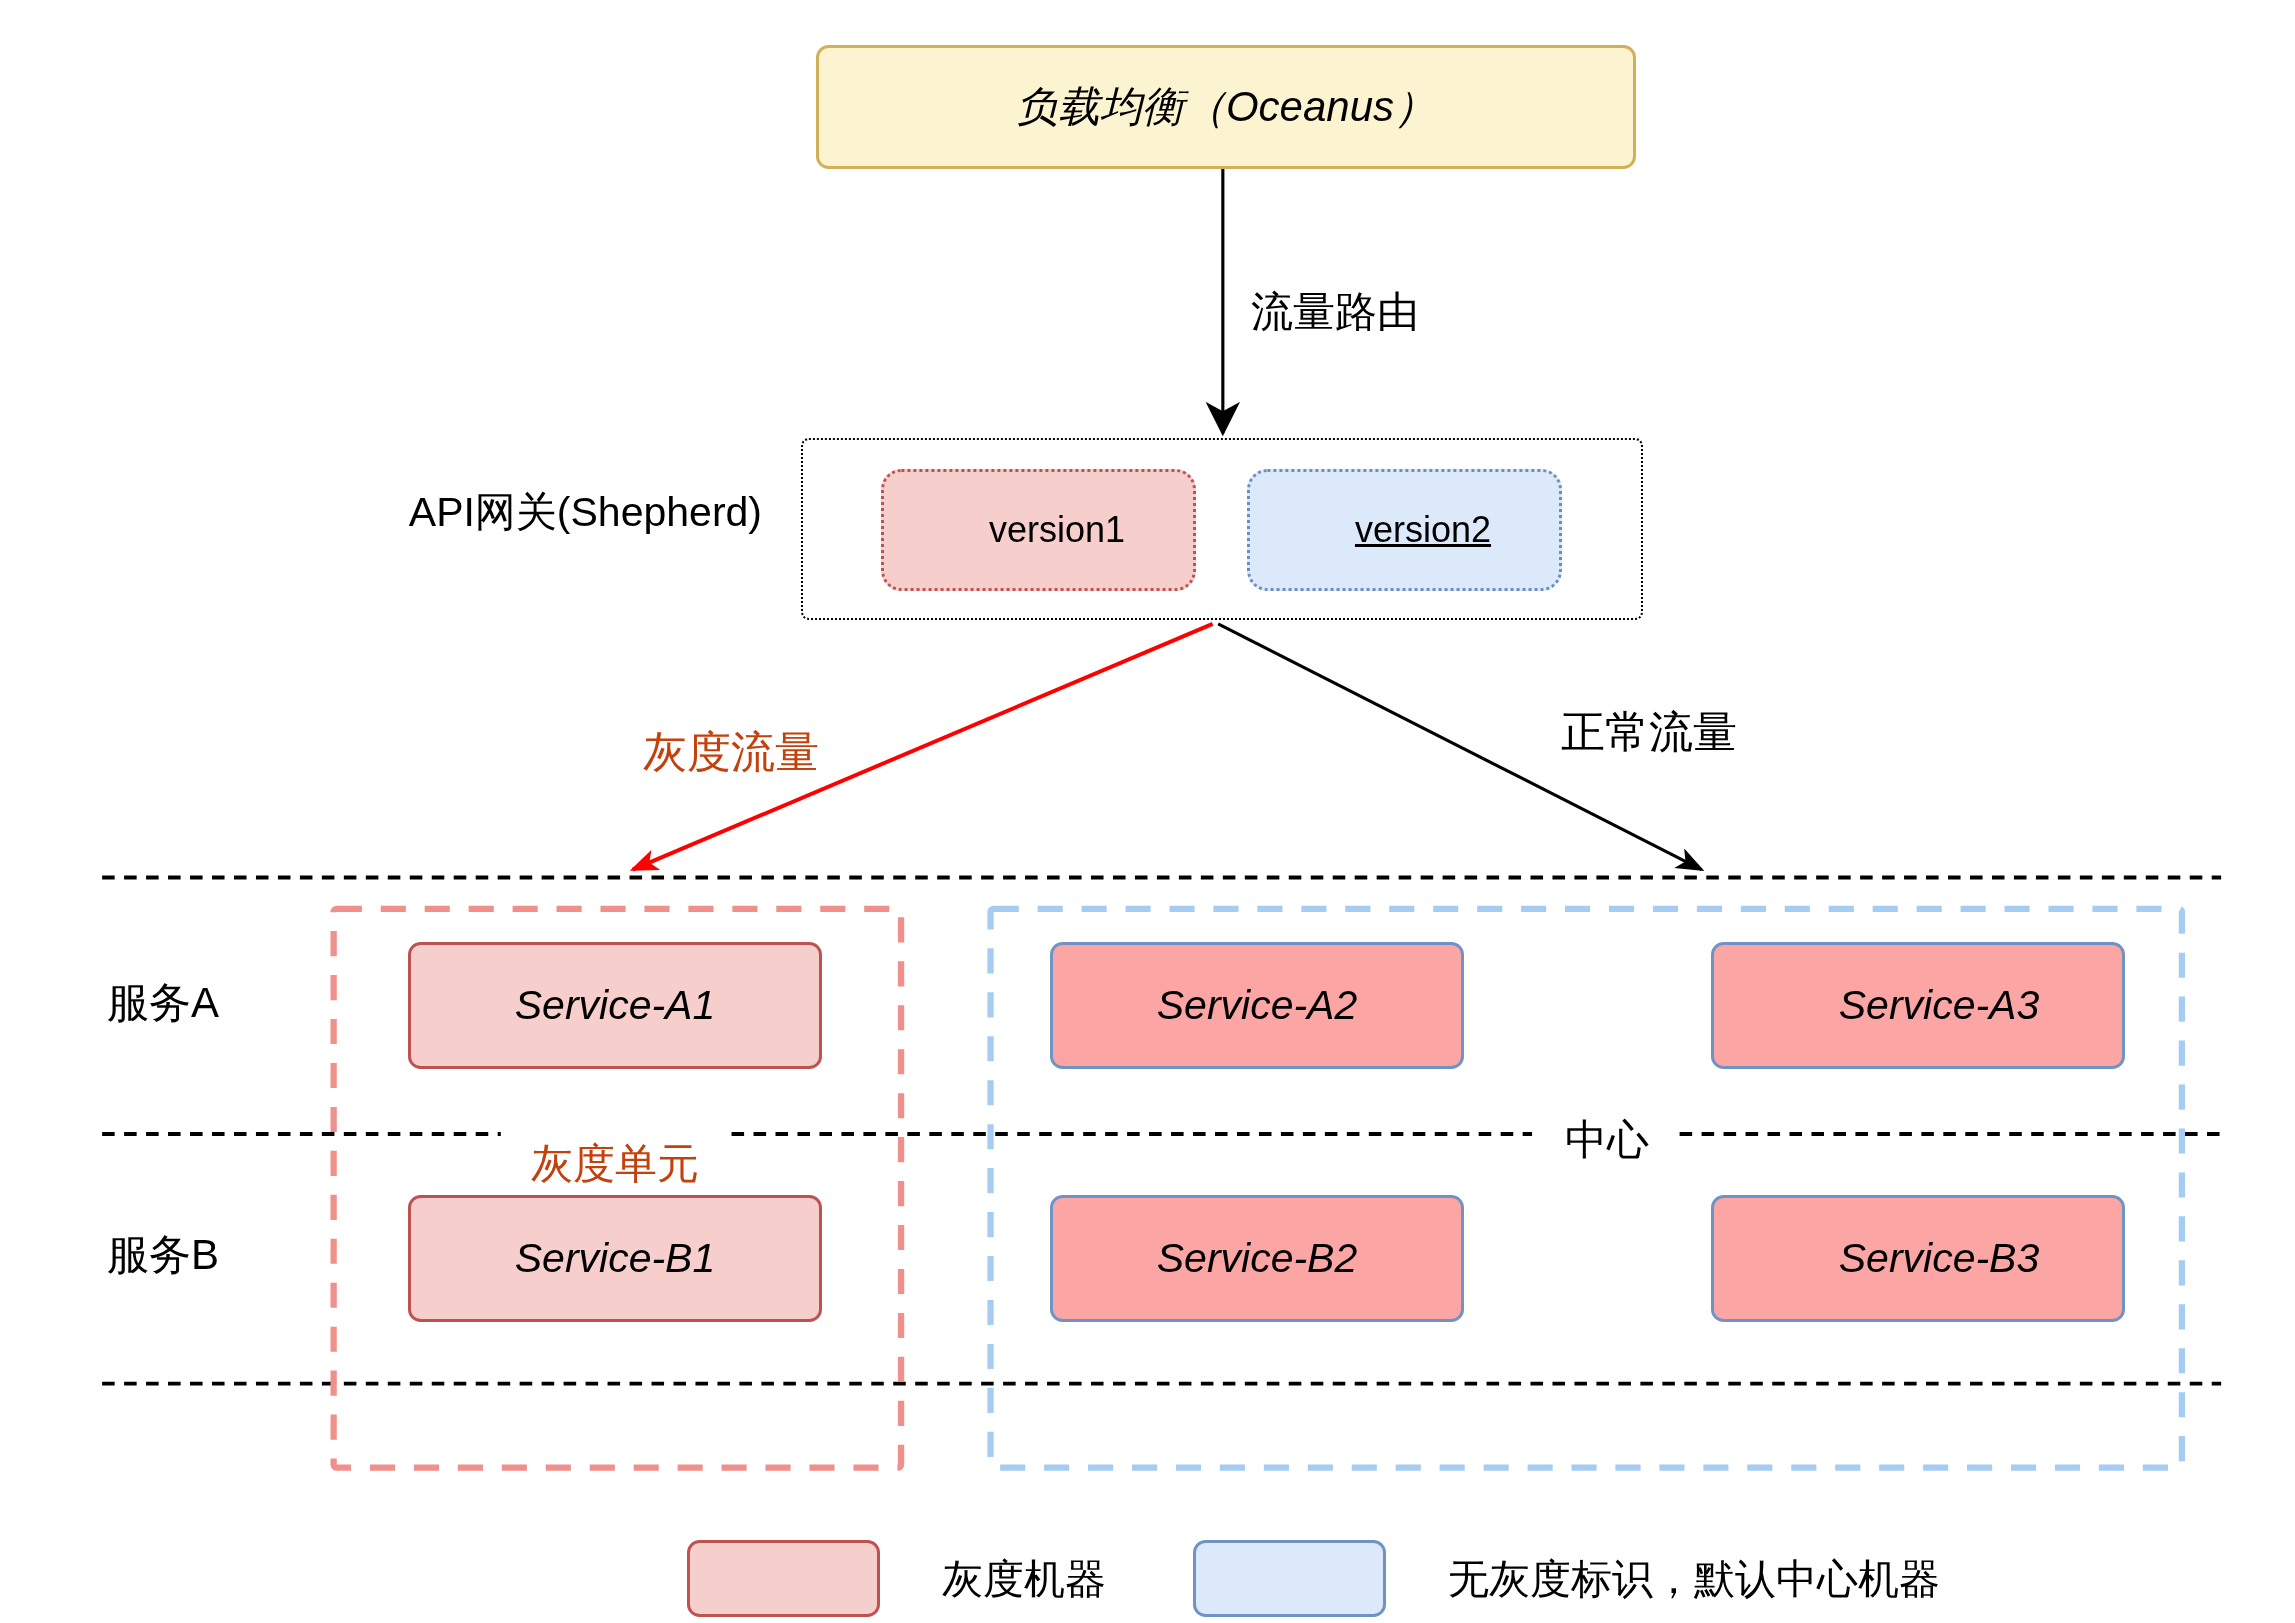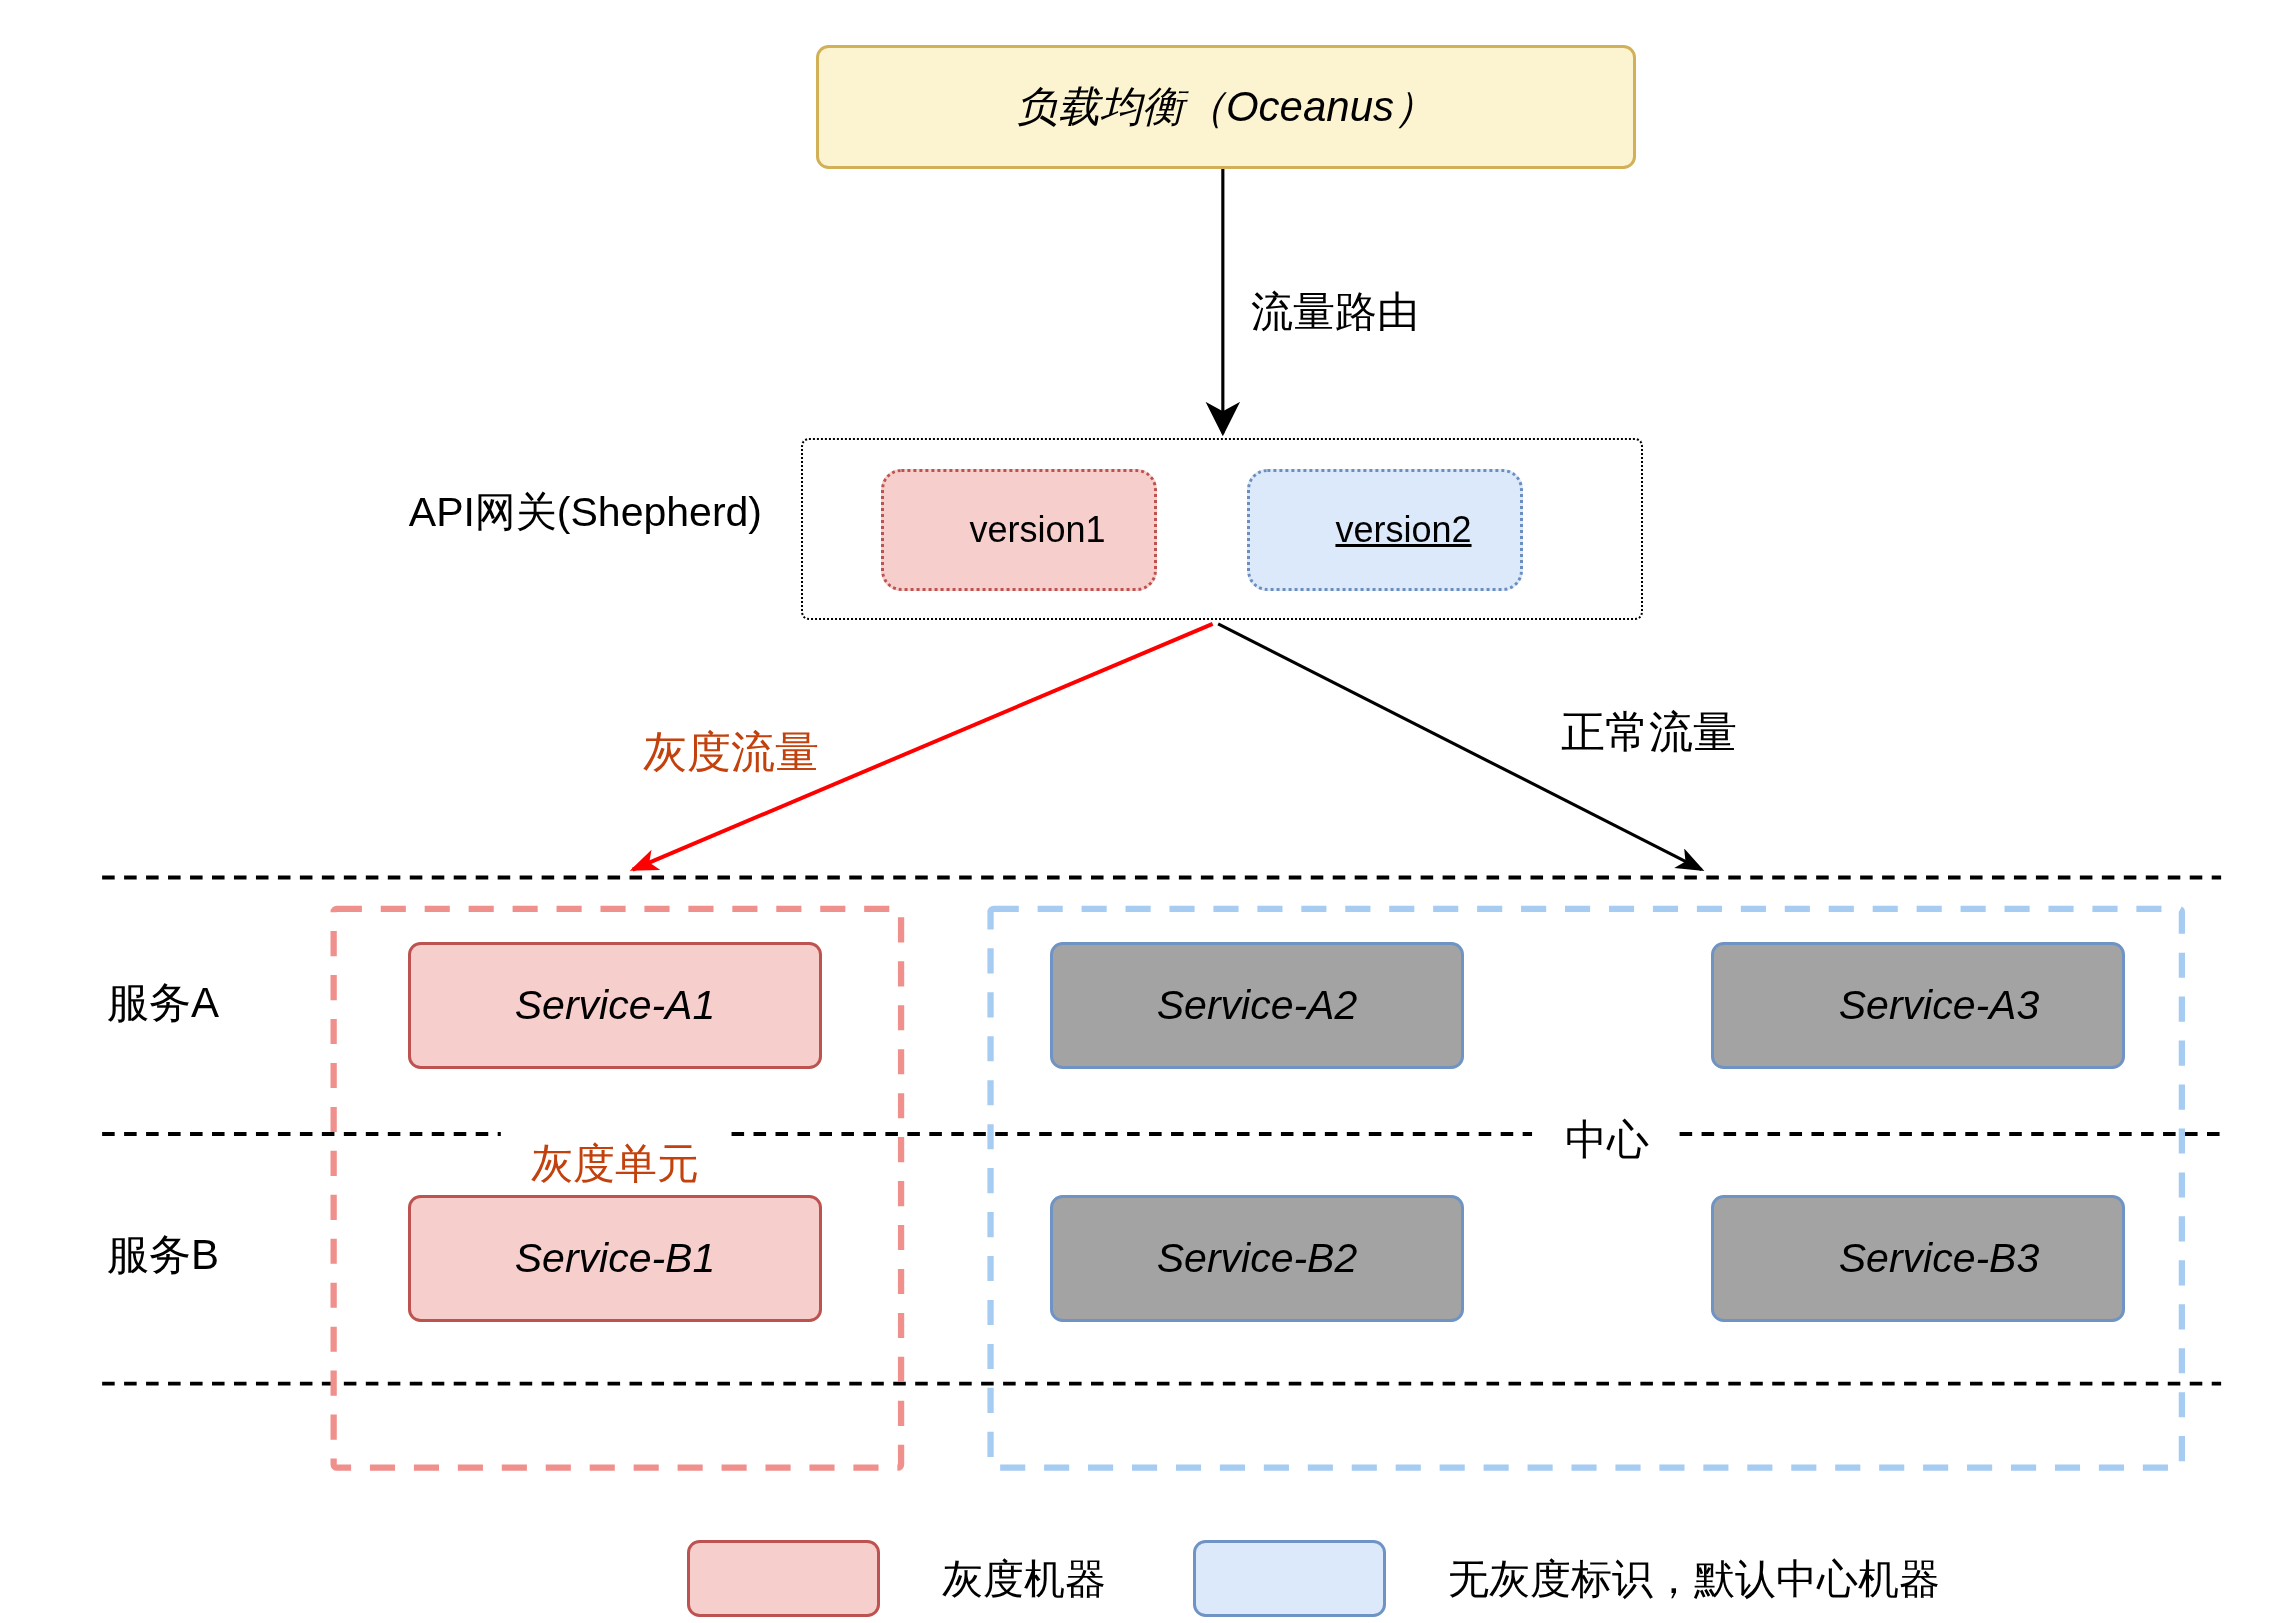--- a/index.html
+++ b/index.html
@@ -23,31 +23,31 @@
     left:816px;top:45px;width:820px;height:124px;
     background:#fcf3d0;border:3.9px solid #d2b057;border-radius:12.6px;
     font-size:42px;
   }
   .gw-box{
     left:801px;top:438px;width:842px;height:182px;
     border:2.4px dotted #000;border-radius:7.9px;
     background:#fff;
   }
   .version-box{
-    position:absolute;top:469px;width:276px;height:122px;
+    position:absolute;top:469px;width:315px;height:122px;
     display:flex;align-items:center;justify-content:center;
     box-sizing:border-box;border-radius:20.4px;font-size:36px;white-space:nowrap;padding-left:37px;
   }
   .v1{left:881px;background:#f6cecc;border:3.1px dotted #bd5350;}
   .v2{left:1247px;background:#dbe9fb;border:3.1px dotted #6c8ebf;text-decoration:underline;}
   .svc{
     width:414px;height:127px;border-radius:12.6px;font-size:41px;
   }
   .svc.pink{background:#f6cecc;border:3.1px solid #bd5350;}
-  .svc.blue{background:#a3a3a3;border:3.1px solid #6f94c4;}
+  .svc.blue{background:#fca5a5;border:3.1px solid #6f94c4;}
   .rowA{top:942px;}
   .rowB{top:1195px;}
   .cA1,.cB1{left:408px;}
   .cA2,.cB2{left:1050px;}
   .cA3,.cB3{left:1711px;padding-left:42px;}
   .label{
     position:absolute;white-space:nowrap;
     transform:translate(-50%,-50%);
     font-size:42px;line-height:1.15;
   }

